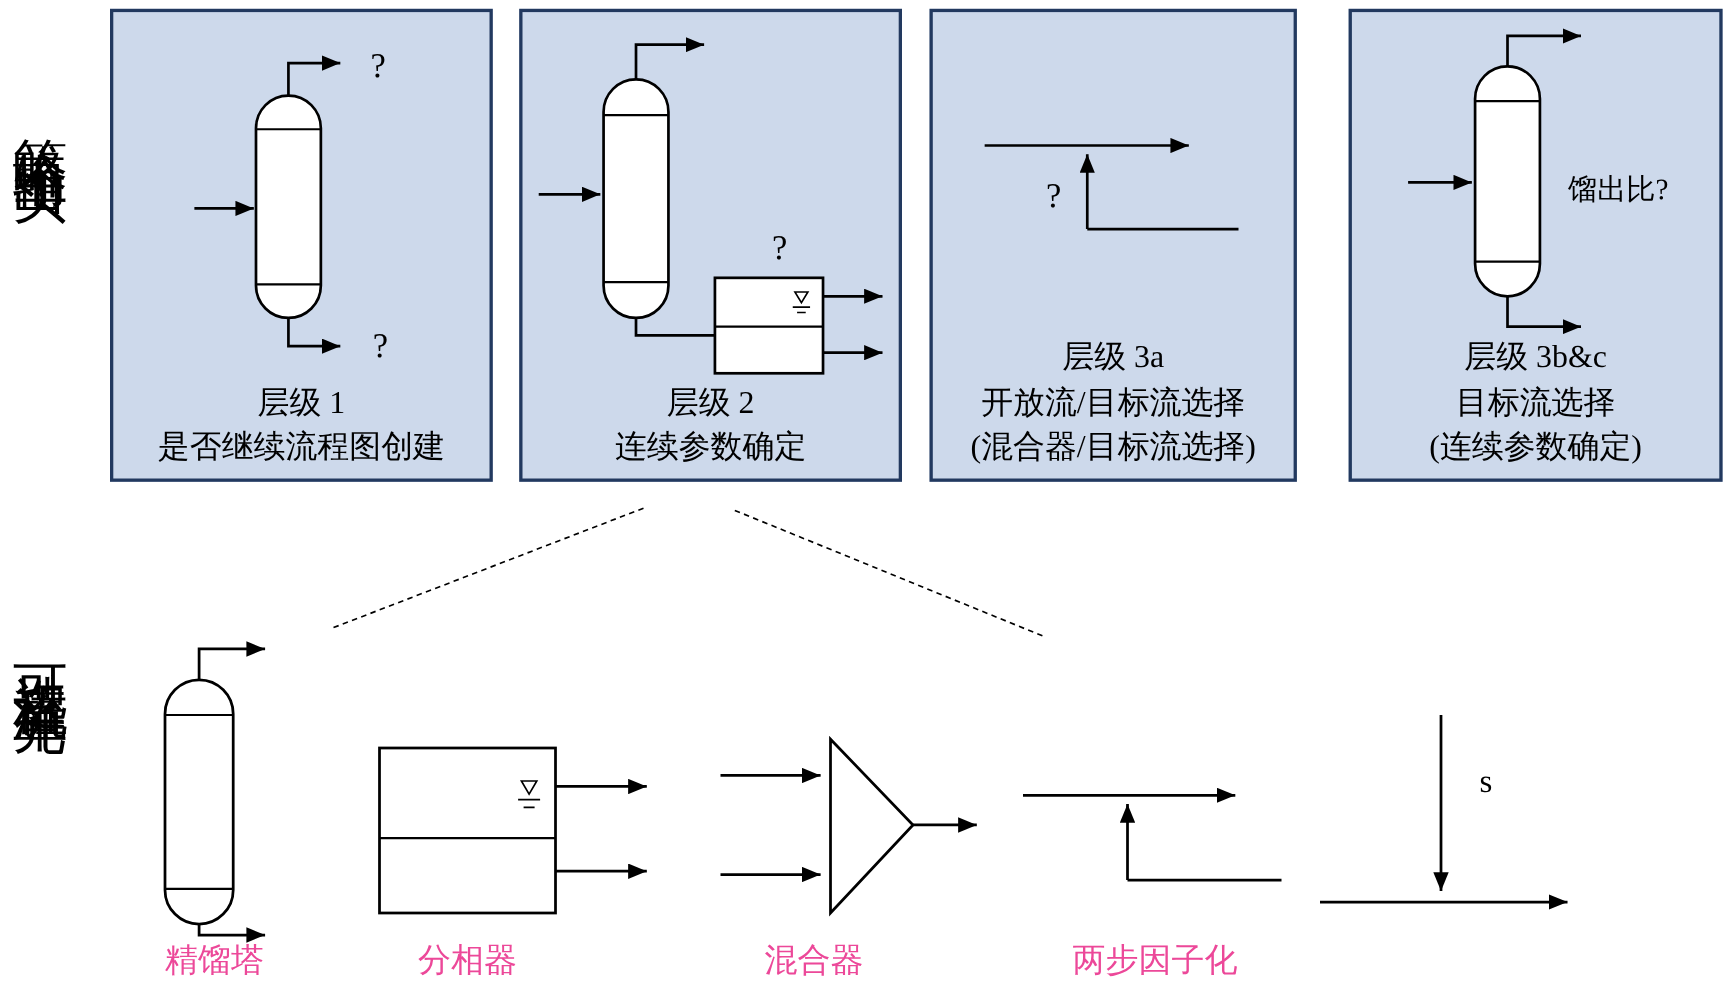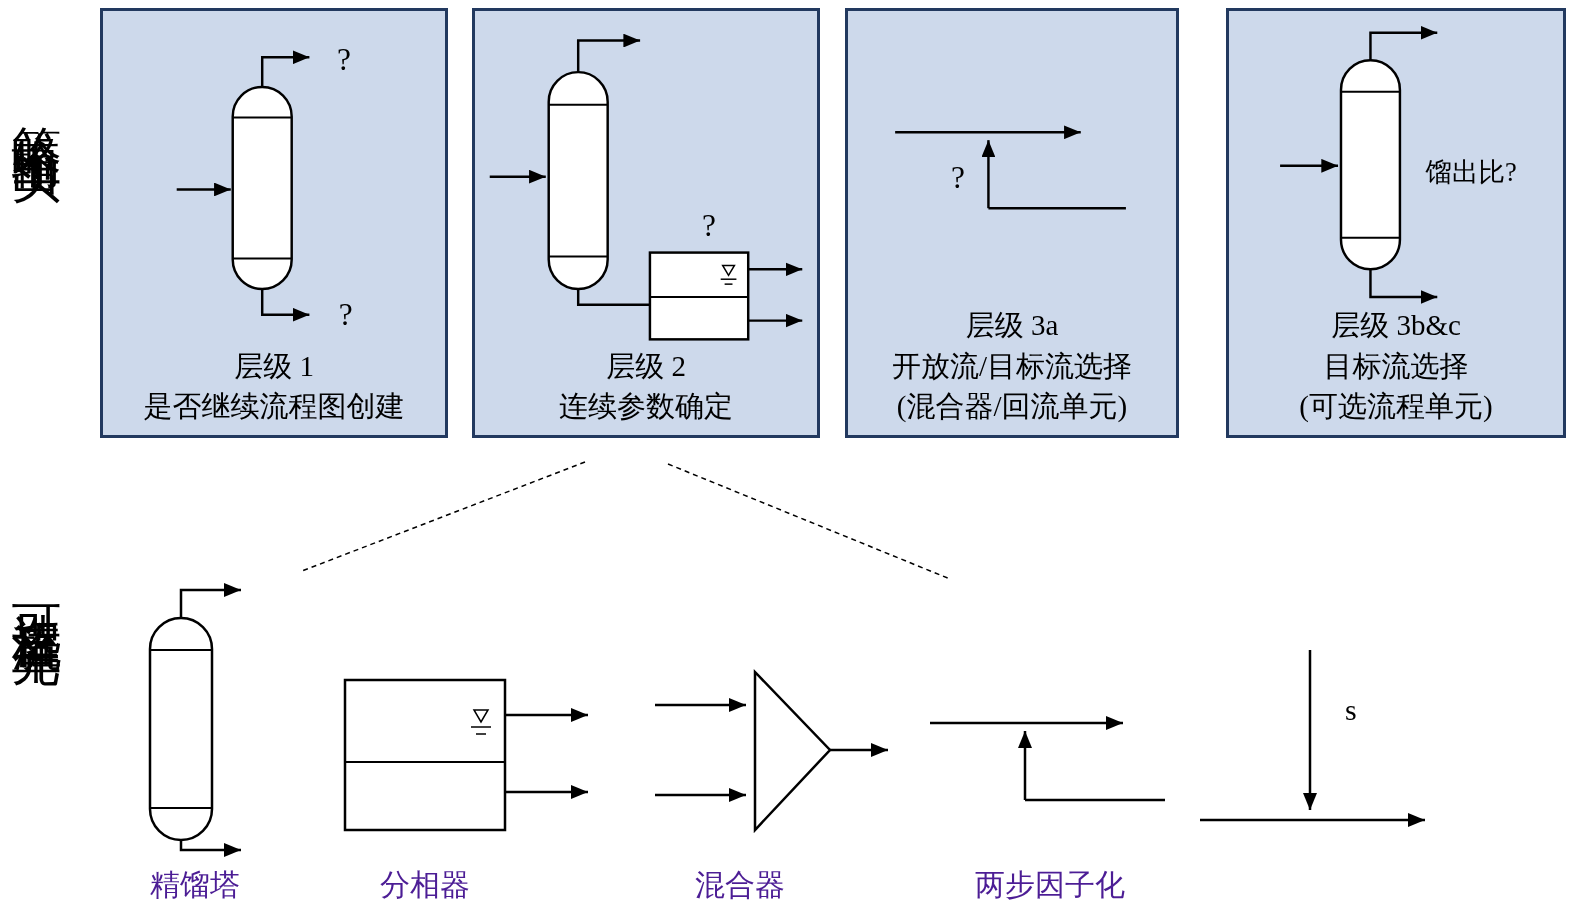--- a/index.html
+++ b/index.html
@@ -30,22 +30,22 @@
   }
   .panel > svg { position:absolute; left:0; top:0; width:100%; height:100%; }
   .panel-title {
     position:absolute; left:0; right:0; bottom:8px;
     text-align:center; font-size:29px; line-height:1.4; color:#000;
   }
 
   .unit { position:absolute; }
   .unit > svg { position:absolute; left:0; top:0; }
   .unit-label {
-    position:absolute; bottom:4px; left:0; right:0;
-    text-align:center; font-size:30px; color:#4c1d95;
+    position:absolute; bottom:16px; left:0; right:0;
+    text-align:center; font-size:30px; color:#ec4899;
   }
   .unit-label.shift2 { left:15px; right:auto; width:160px; }
   .unit-label.shift3 { left:20px; right:auto; width:160px;margin-top:27px; }
 
   .overlay { position:absolute; left:0; top:0; pointer-events:none; }
 
   svg text { font-family:"Liberation Serif","DejaVu Serif",serif; fill:#000; }
   .qm { font-size:32px; }
   .ann { font-size:27px; }
   .svar { font-size:30px; }
@@ -123,21 +123,21 @@
         </marker>
       </defs>
       <line x1="48" y1="123" x2="237" y2="123" stroke="#000" stroke-width="2.5" marker-end="url(#ar3)"></line>
       <line x1="143" y1="200" x2="143" y2="131" stroke="#000" stroke-width="2.5" marker-end="url(#ar3)"></line>
       <line x1="143" y1="200" x2="283" y2="200" stroke="#000" stroke-width="2.5"></line>
       <text class="qm" x="112" y="180" text-anchor="middle">?</text>
     </svg>
     <div class="panel-title">
       <div>层级 3a</div>
       <div>开放流/目标流选择</div>
-      <div>(混合器/回流单元)</div>
+      <div>(混合器/目标流选择)</div>
     </div>
   </div>
 
   <div class="panel" style="left:1206px; width:340px;margin-left:20px;">
     <svg viewBox="0 0 340 430" preserveAspectRatio="none">
       <defs>
         <marker id="ar4" markerUnits="userSpaceOnUse" markerWidth="18" markerHeight="14" refX="17" refY="7" orient="auto">
           <path d="M0,0 L17,7 L0,14 Z" fill="#000"></path>
         </marker>
       </defs>
@@ -145,21 +145,21 @@
       <line x1="52" y1="157" x2="111" y2="157" stroke="#000" stroke-width="2.5" marker-end="url(#ar4)"></line>
       <polyline points="144,262 144,290 212,290" fill="none" stroke="#000" stroke-width="2.5" marker-end="url(#ar4)"></polyline>
       <rect x="114" y="50" width="60" height="212" rx="30" ry="30" fill="#fff" stroke="#000" stroke-width="2.5"></rect>
       <line x1="114" y1="82" x2="174" y2="82" stroke="#000" stroke-width="2"></line>
       <line x1="114" y1="230" x2="174" y2="230" stroke="#000" stroke-width="2"></line>
       <text class="ann" x="200" y="172">馏出比?</text>
     </svg>
     <div class="panel-title">
       <div>层级 3b&amp;c</div>
       <div>目标流选择</div>
-      <div>(可选流程单元)</div>
+      <div>(连续参数确定)</div>
     </div>
   </div>
 
   <div class="unit" style="left:115px; top:578px; width:160px; height:332px;">
     <svg width="160" height="290" viewBox="0 0 160 290">
       <defs>
         <marker id="ar5" markerUnits="userSpaceOnUse" markerWidth="18" markerHeight="14" refX="17" refY="7" orient="auto">
           <path d="M0,0 L17,7 L0,14 Z" fill="#000"></path>
         </marker>
       </defs>

